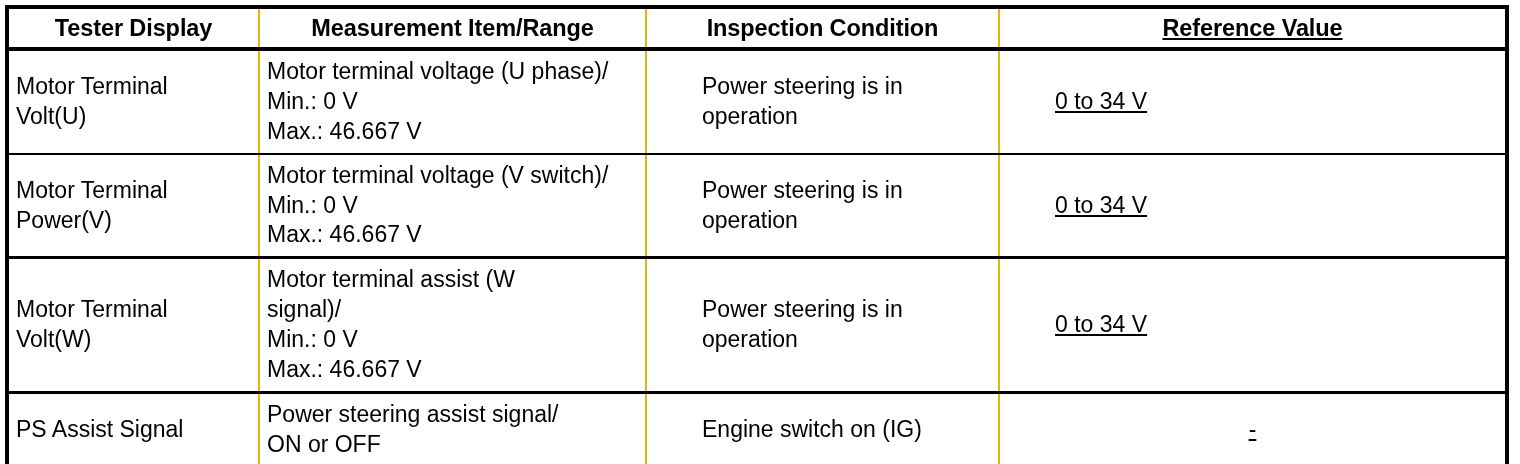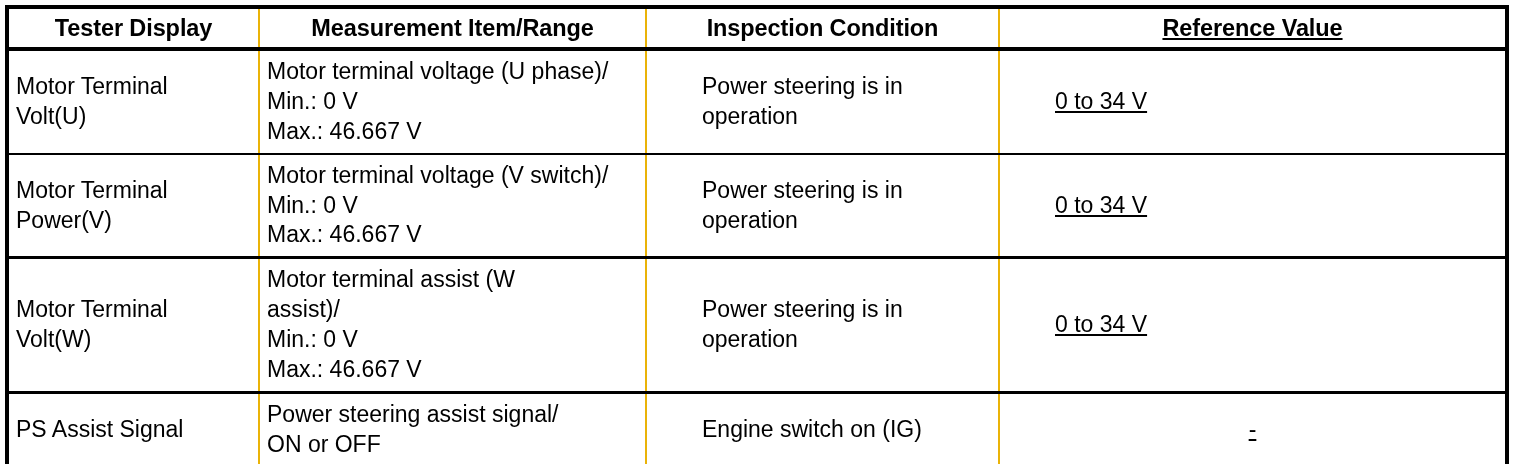--- a/index.html
+++ b/index.html
@@ -157,21 +157,21 @@
       <tr class="r3 div-thick">
         <td>
           <div class="cell-pad-multiline">
             <span class="line">Motor Terminal</span>
             <span class="line">Volt(W)</span>
           </div>
         </td>
         <td>
           <div class="cell-pad-multiline">
             <span class="line">Motor terminal assist (W</span>
-            <span class="line">assist)/</span>
+            <span class="line">signal)/</span>
             <span class="line">Min.: 0 V</span>
             <span class="line">Max.: 46.667 V</span>
           </div>
         </td>
         <td>
           <div class="cell-pad">Power steering is in operation</div>
         </td>
         <td>
           <div class="cell-pad">0 to 34 V</div>
         </td>

